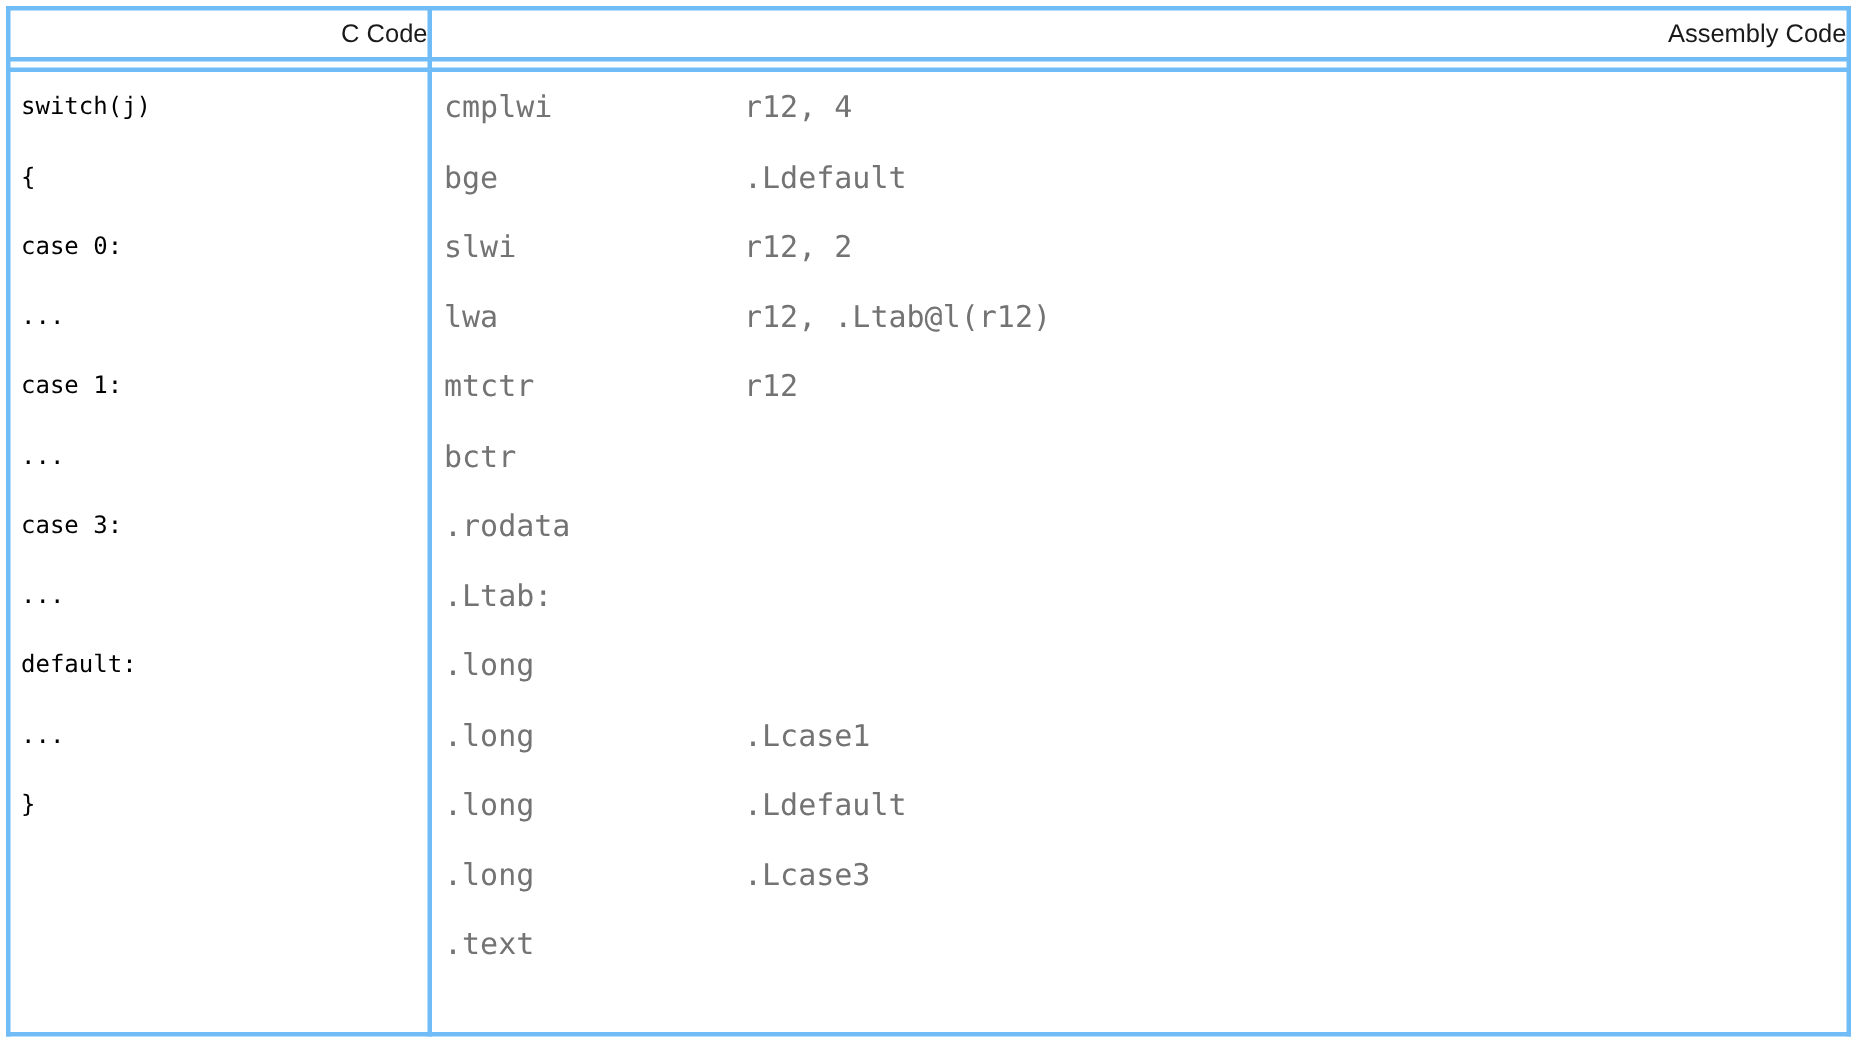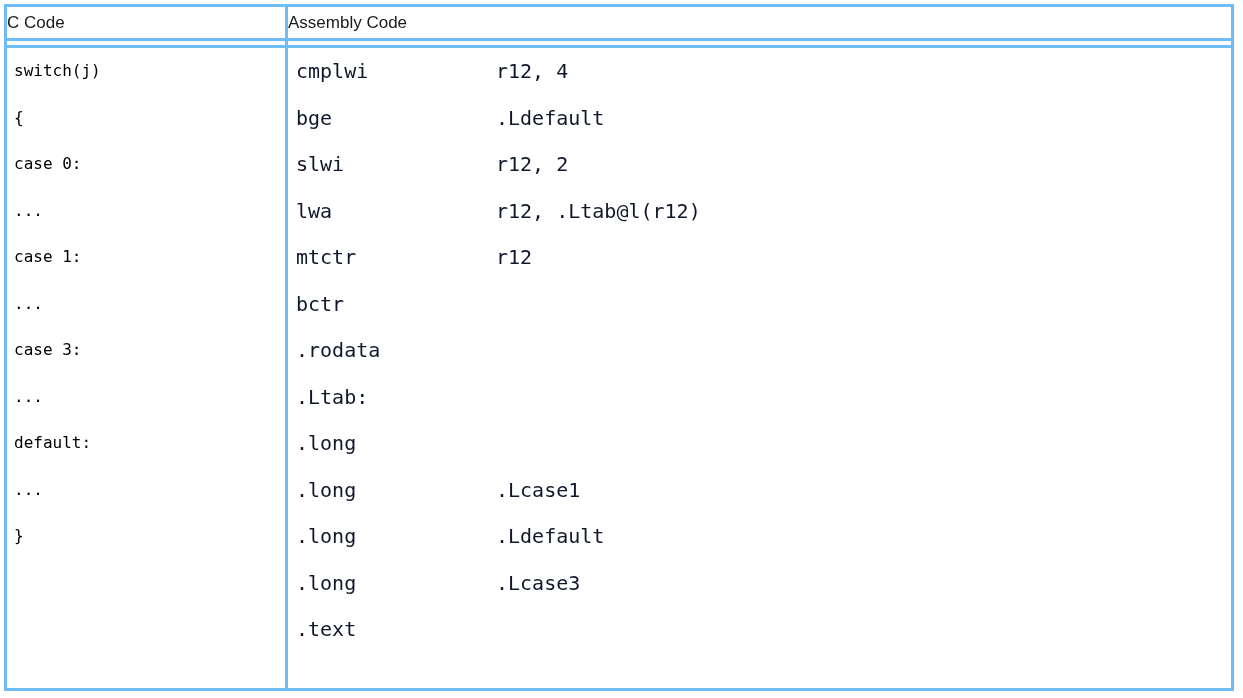--- a/index.html
+++ b/index.html
@@ -46,21 +46,21 @@
   #border-left   { left: 0px;    top: 0px;  height: 687px; }
   #border-right  { left: 1227px; top: 0px;  height: 687px; }
   #col-divider   { left: 281px;  top: 0px;  height: 687px; }
 
   
   .header-cell {
     position: absolute;
     top: 3px;
     height: 31px;
     line-height: 31px;
-    text-align: left;
+    text-align: right;
     font-size: 17px;
     color: #1a1a1a;
     white-space: nowrap;
     overflow: hidden;
   }
   #header-c-code   { left: 3px;   width: 278px; }
   #header-asm-code { left: 284px; width: 943px; }
 
   
   .body-cell {
@@ -82,21 +82,21 @@
     white-space: pre;
   }
   #cell-c-code .code-line { padding-left: 7px; }
 
   .asm-row {
     position: relative;
     height: 46.5px;
     line-height: 46.5px;
     font-family: "DejaVu Sans Mono", monospace;
     font-size: 20px;
-    color: #0f172a;
+    color: #737373;
     white-space: pre;
   }
   .asm-mnemonic {
     position: absolute;
     left: 8px;
     top: 0;
   }
   .asm-operand {
     position: absolute;
     left: 208px;

